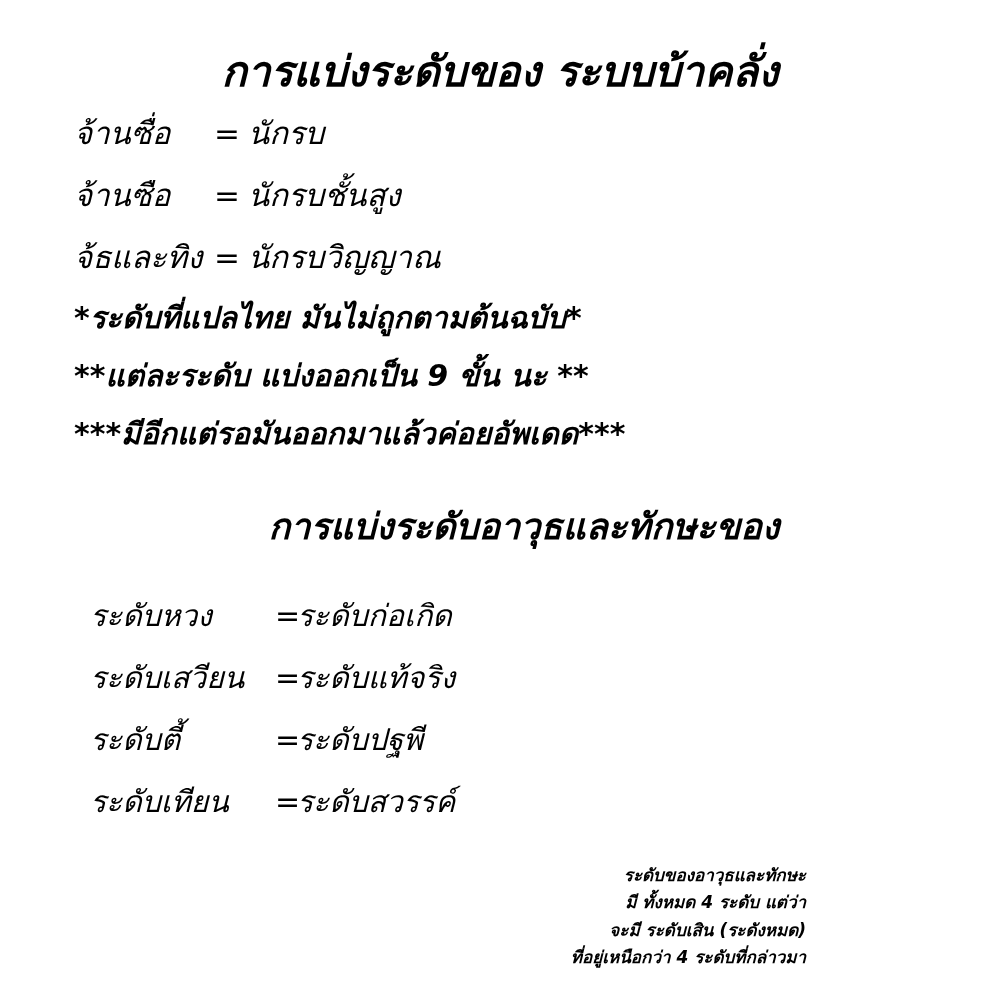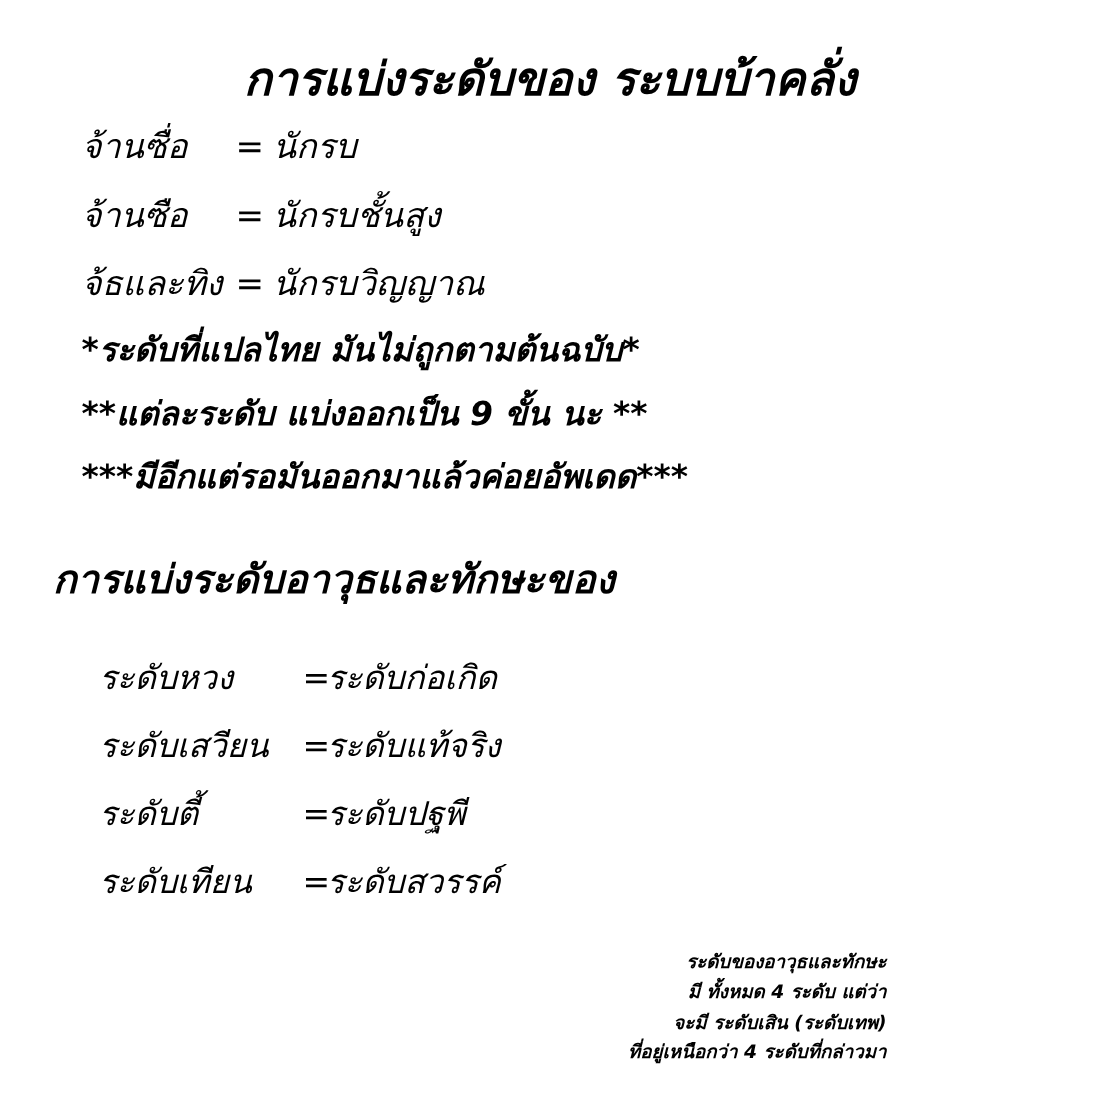--- a/index.html
+++ b/index.html
@@ -71,21 +71,21 @@
     height: 58px;
     white-space: nowrap;
   }
 
   
   .title-2 {
     position: absolute;
     left: 0;
     top: 498px;
     width: 1000px;
-    text-align: left;
+    text-align: center;
     font-size: 36px;
     font-weight: bold;
     font-style: italic;
     white-space: nowrap;
     padding-left: 48px;
   }
 
   .weapon-list {
     position: absolute;
     left: 90px;
@@ -184,17 +184,17 @@
       <span class="term">ระดับเทียน</span>
       <span class="eq">=</span>
       <span class="val">ระดับสวรรค์</span>
     </div>
 
   </div>
 
   <div class="footnote">
     <div>ระดับของอาวุธและทักษะ</div>
     <div>มี ทั้งหมด 4 ระดับ แต่ว่า</div>
-    <div>จะมี ระดับเสิน (ระดับเทพ)</div>
+    <div>จะมี ระดับเสิน (ระดังหมด)</div>
     <div>ที่อยู่เหนือกว่า 4 ระดับที่กล่าวมา</div>
   </div>
 
 </div>
 
 </body></html>

